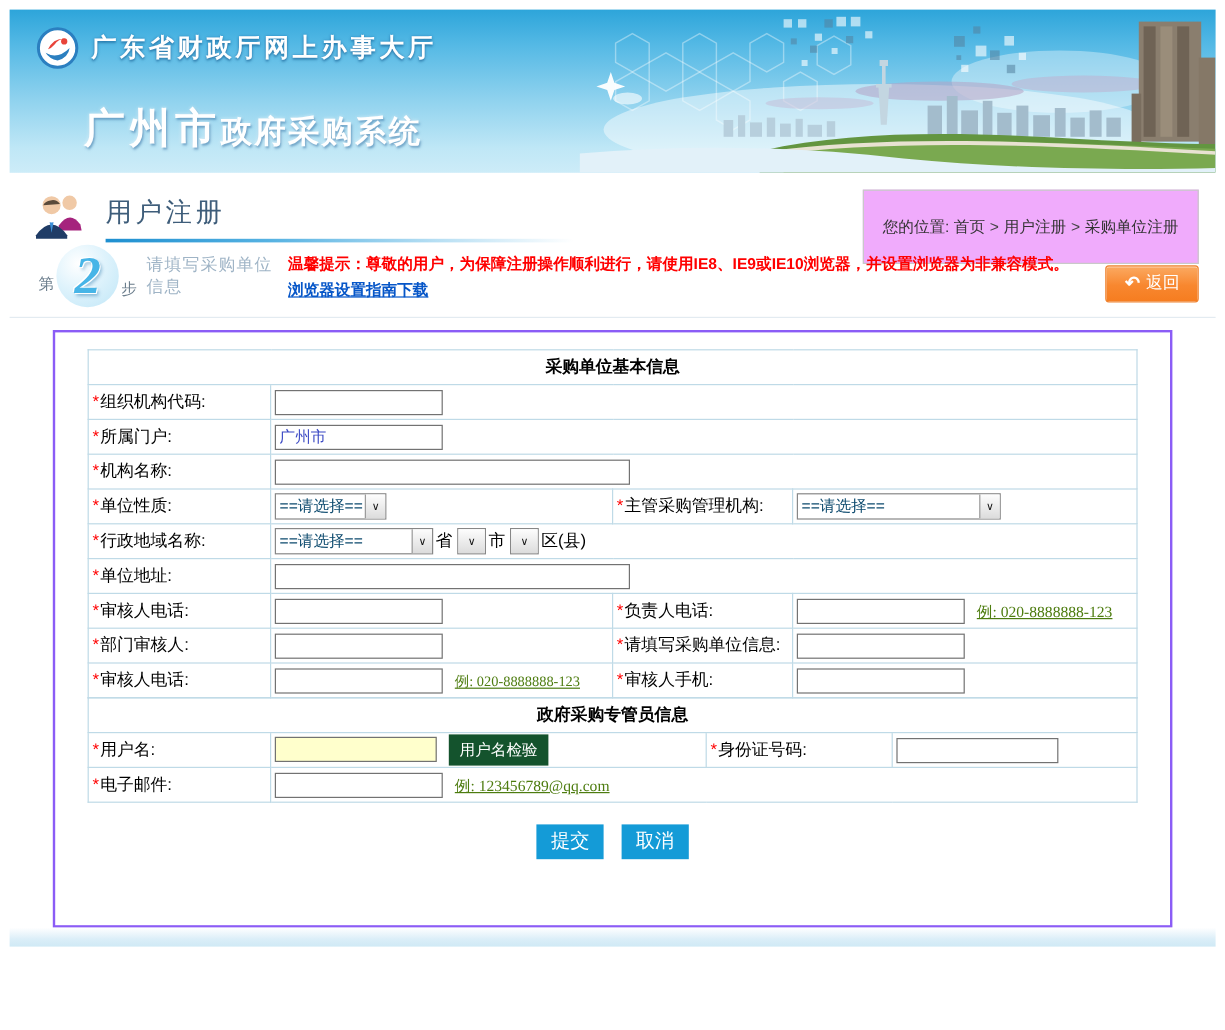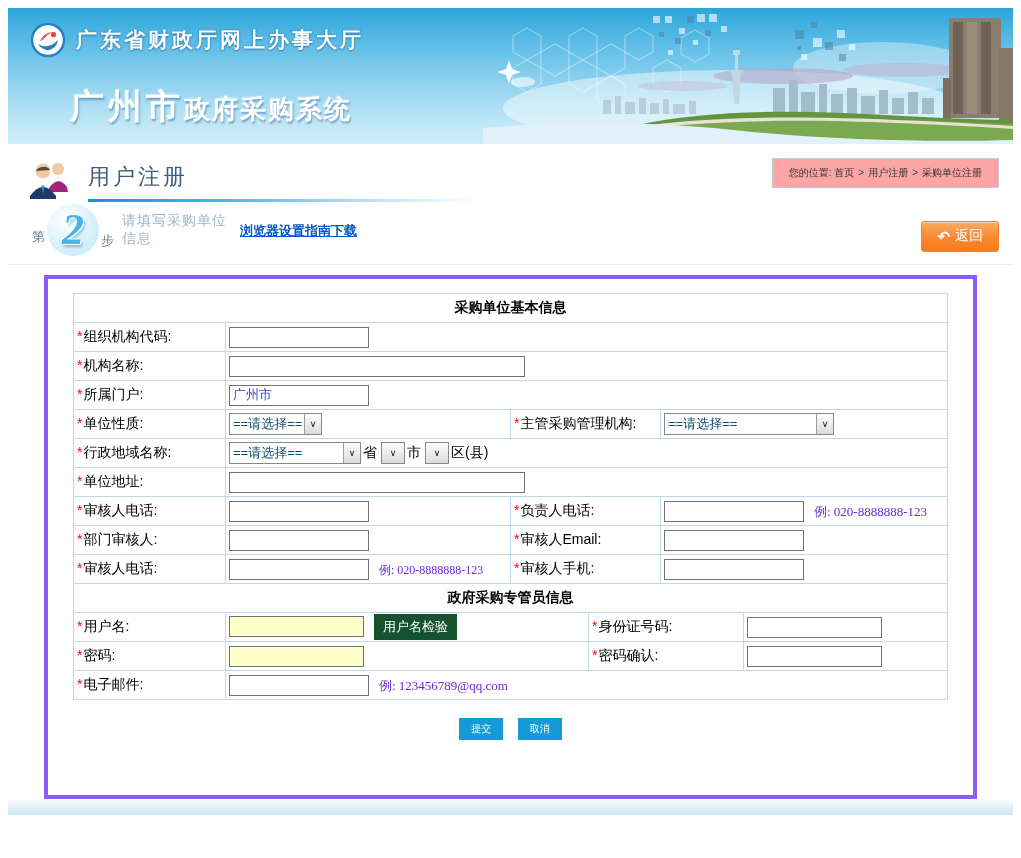--- a/index.html
+++ b/index.html
@@ -18,22 +18,22 @@
   .system-city { font-size:34px; letter-spacing:4px; }
   .system-rest { font-size:26px; letter-spacing:2px; }
 
   
   .title-bar { display:flex; align-items:flex-start; padding:14px 14px 0 20px; height:58px; }
   .title-left { display:flex; align-items:flex-start; gap:14px; }
   .page-title-wrap { padding-top:4px; }
   .page-title { color:#3e5d7a; font-size:22px; letter-spacing:3px; }
   .title-underline { margin-top:7px; height:3px; width:390px;
     background:linear-gradient(to right,#1e8fd0 0%,#56b2e2 35%,#b5def3 70%,rgba(255,255,255,0) 100%); }
-  .breadcrumb-box { margin-left:auto; border:1px solid #c9c9c9; background:#fca5a5;
-    padding:7px 16px; font-size:10px; color:#333; white-space:nowrap; }
+  .breadcrumb-box { margin-left:auto; border:1px solid #c9c9c9; background:#f0abfc;
+    padding:21px 16px; font-size:13px; color:#333; white-space:nowrap; }
   .breadcrumb-box a { color:#333; text-decoration:none; }
   .crumb-sep { margin:0 4px; color:#444; }
 
   
   .step-bar { display:flex; align-items:center; padding:2px 14px 8px 24px; border-bottom:1px solid #e3ebf1; }
   .step-left { display:flex; align-items:center; width:208px; flex:none; }
   .step-prefix { color:#6b7d8c; font-size:13px; margin-top:14px; }
   .step-num-wrap { width:52px; height:52px; margin:0 2px; border-radius:50%; flex:none;
     background:radial-gradient(circle at 35% 30%,#ffffff 0%,#dff3fc 45%,#bfe6f7 100%);
     display:flex; align-items:center; justify-content:center; }
@@ -46,55 +46,55 @@
   .notice-text { color:#f00; font-weight:bold; }
   .notice-link { color:#0656c8; font-weight:bold; text-decoration:underline; cursor:pointer; display:inline-block; }
   .back-btn { margin-left:auto; align-self:flex-end; margin-bottom:4px; flex:none; cursor:pointer;
     background:linear-gradient(180deg,#fbaa62 0%,#f8872f 55%,#f67d20 100%);
     border:1px solid #ef8330; border-radius:3px; color:#fff; font-size:14px;
     padding:5px 15px 6px; display:inline-flex; align-items:center; gap:5px;
     box-shadow:inset 0 1px 0 rgba(255,255,255,.5); }
   .back-arrow { font-size:15px; font-weight:bold; line-height:1; }
 
   
-  .form-wrap { margin:10px 36px 0; border:4px solid #8b5cf6; background:#fff; padding:14px 0 55px; }
+  .form-wrap { margin:10px 36px 0; border:2px solid #8b5cf6; background:#fff; padding:14px 0 55px; }
   table.ftab { width:875px; margin:0 auto; border-collapse:collapse; table-layout:fixed; }
   table.ftab td { border:1px solid #bfdae7; height:29px; font-size:14px; color:#000; padding:1px 3px; }
   td.sec-title { text-align:center; font-weight:bold; height:25px; border-left:1px solid #bfdae7; }
   table.t2 { margin-top:-1px; }
   td.lbl { text-align:left; padding-right:4px; white-space:nowrap; }
   .req { color:#f00; margin-right:1px; }
   input.txt { height:21px; border:1px solid #727272; background:#fff; font-size:13px;
     padding:1px 3px; font-family:inherit; }
   .w140 { width:140px; } .w135 { width:135px; } .w296 { width:296px; }
   input.yellow { background:#ffffcc; }
   .blue-text { color:#3b49c4; }
-  .example { color:#6d28d9; font-family:"Liberation Serif","DejaVu Serif",serif;
-    font-size:13px; margin-left:10px; white-space:nowrap; }
+  .example { color:#4d7c0f; font-family:"Liberation Serif","DejaVu Serif",serif;
+    font-size:13px; margin-left:10px; white-space:nowrap;text-decoration:underline; }
   
   .sel { display:inline-flex; align-items:center; height:22px; border:1px solid #878787;
     background:#fff; vertical-align:middle; cursor:pointer; }
   .sel-text { flex:1; font-size:13px; color:#0c4a6e; padding:0 3px; white-space:nowrap; overflow:hidden; }
   .sel-arrow { width:17px; align-self:stretch; flex:none; border-left:1px solid #9c9c9c;
     background:linear-gradient(180deg,#fdfdfd,#dcdcdc); display:flex; align-items:center;
     justify-content:center; font-size:9px; color:#111; }
   .sel115 { width:132px; } .sel91 { width:93px; } .sel170 { width:170px; } .sel-mini { width:24px; }
   .geo-word { margin:0 4px 0 2px; }
   .check-btn { background:#14532d; color:#fff; border:none; font-size:13px; padding:4px 9px;
     margin-left:10px; cursor:pointer; font-family:inherit; }
   
   .radio-group { display:inline-flex; align-items:center; gap:4px; font-size:14px; }
   .radio { width:13px; height:13px; border:1px solid #555; border-radius:50%; background:#fff;
     display:inline-flex; align-items:center; justify-content:center; cursor:pointer; }
   .radio .dot { width:7px; height:7px; border-radius:50%; background:#1a1a1a; display:none; }
   .radio.checked .dot { display:block; }
   .radio-lab { margin-right:12px; }
   
   .btn-row { text-align:center; margin-top:18px; }
-  .blue-btn { background:#149bd7; color:#fff; border:none; font-size:10px; padding:4px 12px;
+  .blue-btn { background:#149bd7; color:#fff; border:none; font-size:16px; padding:4px 12px;
     margin:0 5px; cursor:pointer; font-family:Liberation Serif, serif; }
 
   
   .footer-strip { height:16px; background:linear-gradient(180deg,#ffffff 0%,#dbeef8 60%,#cfe9f5 100%); }
 </style>
 </head>
 <body>
 
 <div class="page">
 
@@ -237,20 +237,21 @@
   <div class="step-bar">
     <div class="step-left">
       <span class="step-prefix">第</span>
       <span class="step-num-wrap">
         <span class="step-num">2</span>
       </span>
       <span class="step-suffix">步</span>
       <span class="step-desc">请填写采购单位信息</span>
     </div>
     <div class="notice-wrap">
+      <div class="notice-text">温馨提示：尊敬的用户，为保障注册操作顺利进行，请使用IE8、IE9或IE10浏览器，并设置浏览器为非兼容模式。</div>
       <a class="notice-link">浏览器设置指南下载</a>
     </div>
     <button class="back-btn">
       <span class="back-arrow">↶</span>
       <span>返回</span>
     </button>
   </div>
 
   <div class="form-wrap">
 
@@ -263,26 +264,26 @@
         </colgroup>
       <tbody>
           <tr>
             <td class="sec-title" colspan="4">采购单位基本信息</td>
           </tr>
       <tr>
         <td class="lbl"><span class="req">*</span><span>组织机构代码:</span></td>
         <td colspan="3"><input class="txt w140" style=""></td>
       </tr>
       <tr>
+        <td class="lbl"><span class="req">*</span><span>所属门户:</span></td>
+        <td colspan="3"><input class="txt w140 blue-text" value="广州市" style=""></td>
+      </tr>
+      <tr>
         <td class="lbl"><span class="req">*</span><span>机构名称:</span></td>
         <td colspan="3"><input class="txt w296" style=""></td>
-      </tr>
-      <tr>
-        <td class="lbl"><span class="req">*</span><span>所属门户:</span></td>
-        <td colspan="3"><input class="txt w140 blue-text" value="广州市" style=""></td>
       </tr>
       <tr>
         <td class="lbl"><span class="req">*</span><span>单位性质:</span></td>
         <td>
           <span class="sel sel91">
             <span class="sel-text">==请选择==</span>
             <span class="sel-arrow">∨</span>
           </span>
         </td>
         <td class="lbl"><span class="req">*</span><span>主管采购管理机构:</span></td>
@@ -312,21 +313,21 @@
       </tr>
       <tr>
         <td class="lbl"><span class="req">*</span><span>审核人电话:</span></td>
         <td><input class="txt w140" style=""></td>
         <td class="lbl"><span class="req">*</span><span>负责人电话:</span></td>
         <td><input class="txt w140" style=""><span class="example">例: 020-8888888-123</span></td>
       </tr>
       <tr>
         <td class="lbl"><span class="req">*</span><span>部门审核人:</span></td>
         <td><input class="txt w140" style=""></td>
-        <td class="lbl"><span class="req">*</span><span>审核人Email:</span></td>
+        <td class="lbl"><span class="req">*</span><span>请填写采购单位信息:</span></td>
         <td><input class="txt w140" style=""></td>
       </tr>
       <tr>
         <td class="lbl"><span class="req">*</span><span>审核人电话:</span></td>
         <td><input class="txt w140" style=""><span class="example" style="font-size:12px">例: 020-8888888-123</span></td>
         <td class="lbl"><span class="req">*</span><span>审核人手机:</span></td>
         <td><input class="txt w140" style=""></td>
       </tr>
     </tbody>
       </table>
@@ -342,26 +343,20 @@
           <tr>
             <td class="sec-title" colspan="4">政府采购专管员信息</td>
           </tr>
       <tr>
         <td class="lbl"><span class="req">*</span><span>用户名:</span></td>
         <td><input class="txt w135 yellow" style=""><button class="check-btn">用户名检验</button></td>
         <td class="lbl"><span class="req">*</span><span>身份证号码:</span></td>
         <td><input class="txt w135" style=""></td>
       </tr>
       <tr>
-        <td class="lbl"><span class="req">*</span><span>密码:</span></td>
-        <td><input class="txt w135 yellow" type="password" style=""></td>
-        <td class="lbl"><span class="req">*</span><span>密码确认:</span></td>
-        <td><input class="txt w135" type="password" style=""></td>
-      </tr>
-      <tr>
         <td class="lbl"><span class="req">*</span><span>电子邮件:</span></td>
         <td colspan="3"><input class="txt w140" style=""><span class="example">例: 123456789@qq.com</span></td>
       </tr>
     </tbody>
       </table>
 
     <div class="btn-row">
       <button class="blue-btn">提交</button>
       <button class="blue-btn">取消</button>
     </div>

